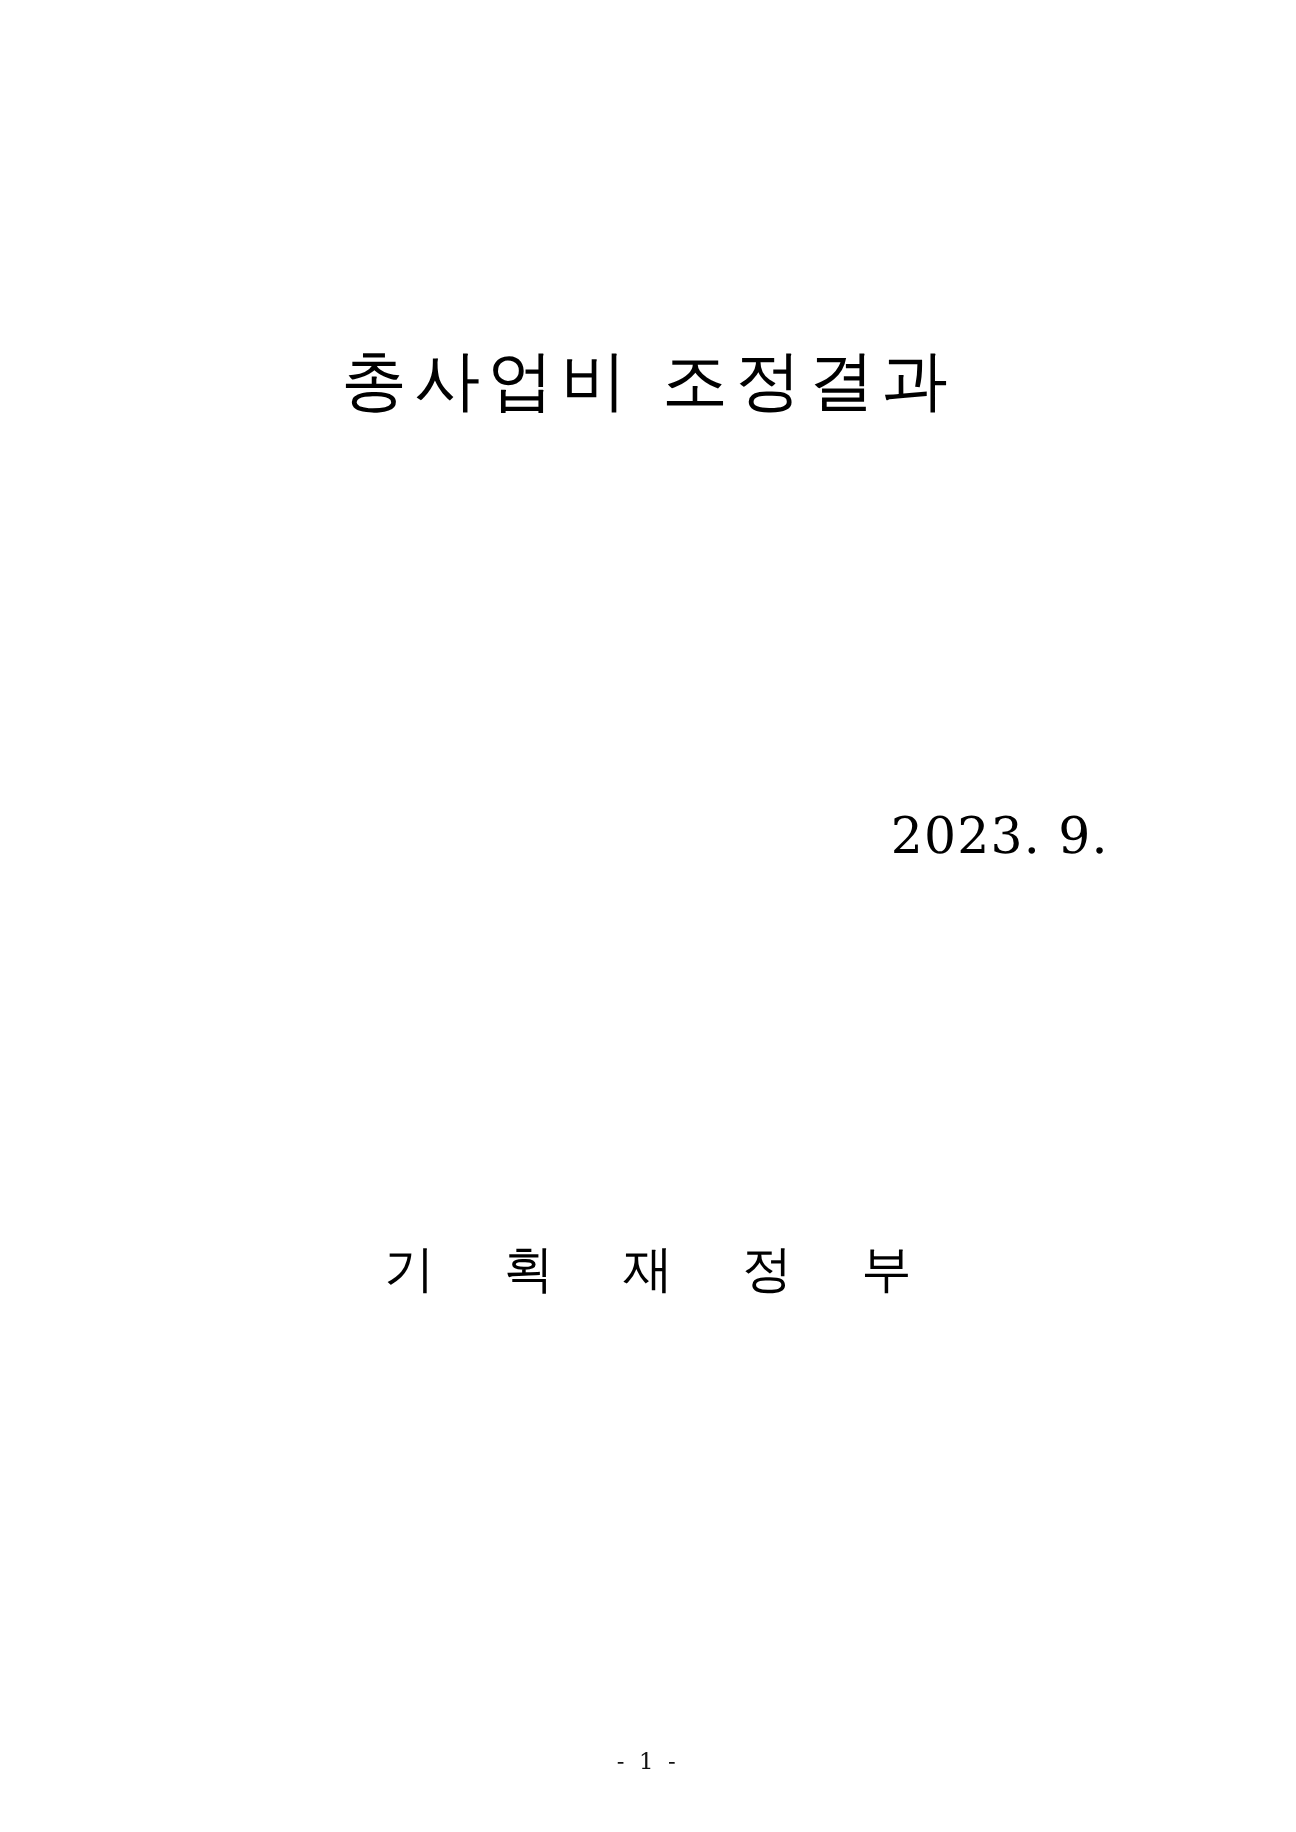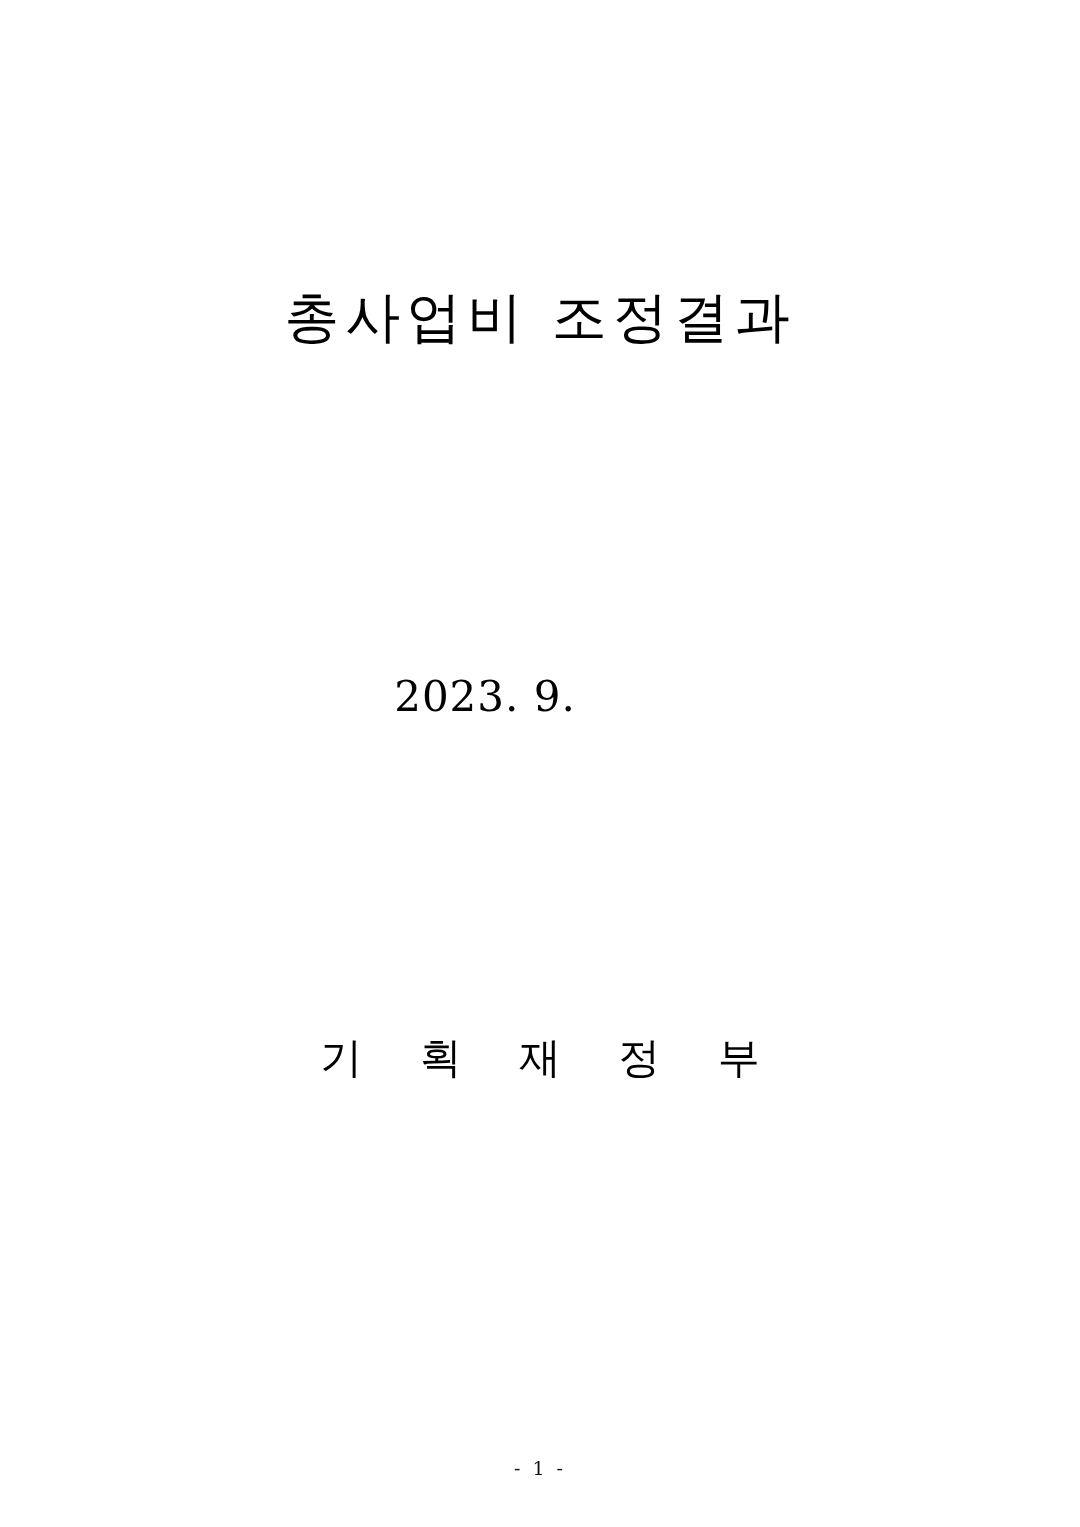--- a/index.html
+++ b/index.html
@@ -38,26 +38,25 @@
     letter-spacing: 6px;
     font-family: "DejaVu Serif", "Liberation Serif", serif;
     white-space: pre;
   }
 
   .doc-date {
     position: absolute;
     top: 672px;
     left: 0;
     width: 924px;
-    text-align: center;
+    text-align: right;
     font-size: 42px;
     line-height: 1.2;
     letter-spacing: 1px;
     font-family: "DejaVu Serif", "Liberation Serif", serif;
-    padding-left: 23px;
   }
 
   .issuer-block {
     position: absolute;
     top: 1028px;
     left: 0;
     width: 1080px;
     text-align: center;
   }
 

